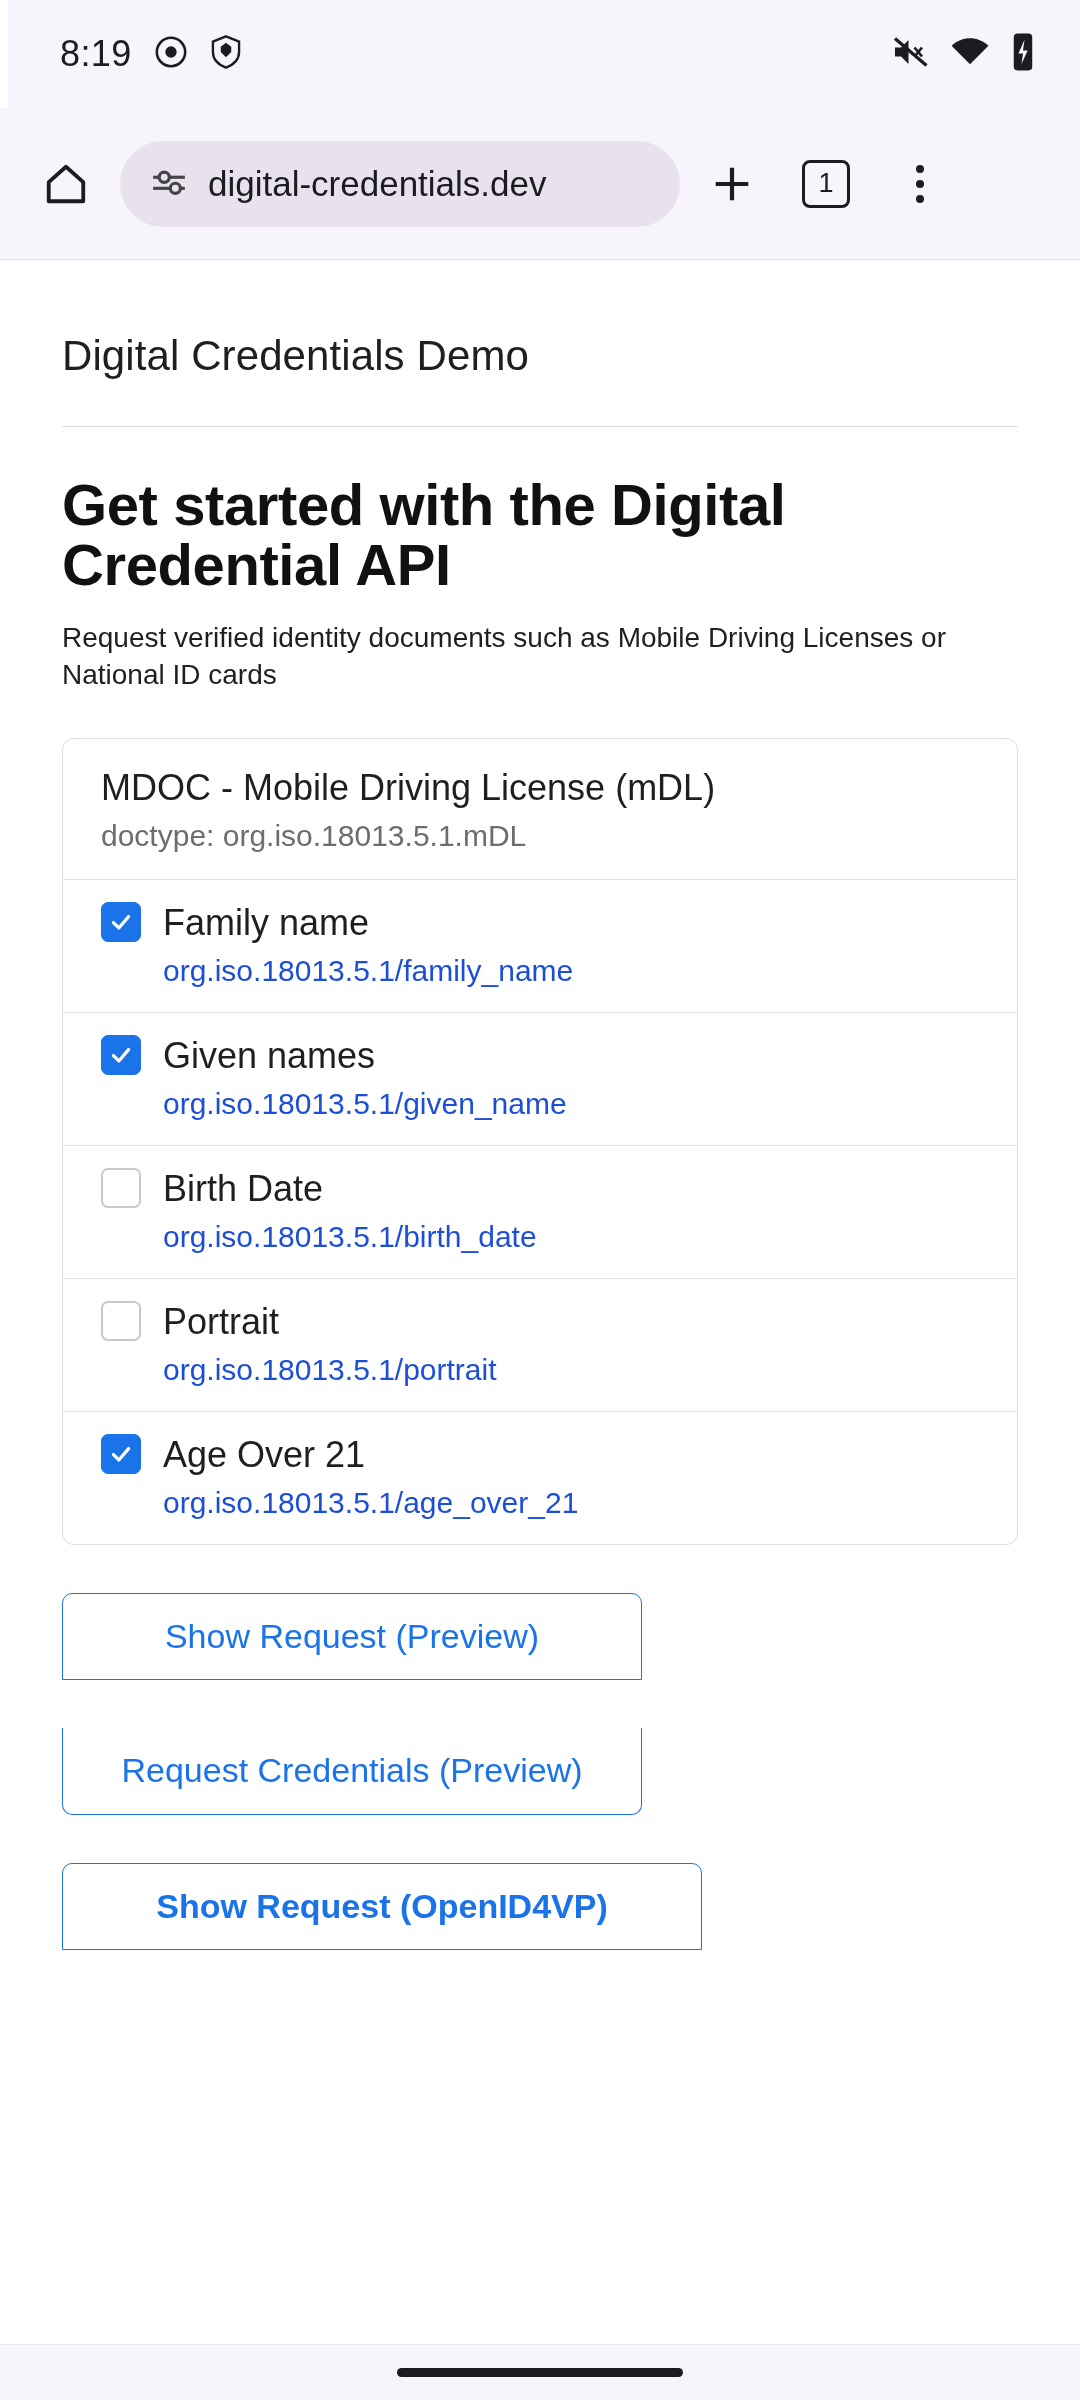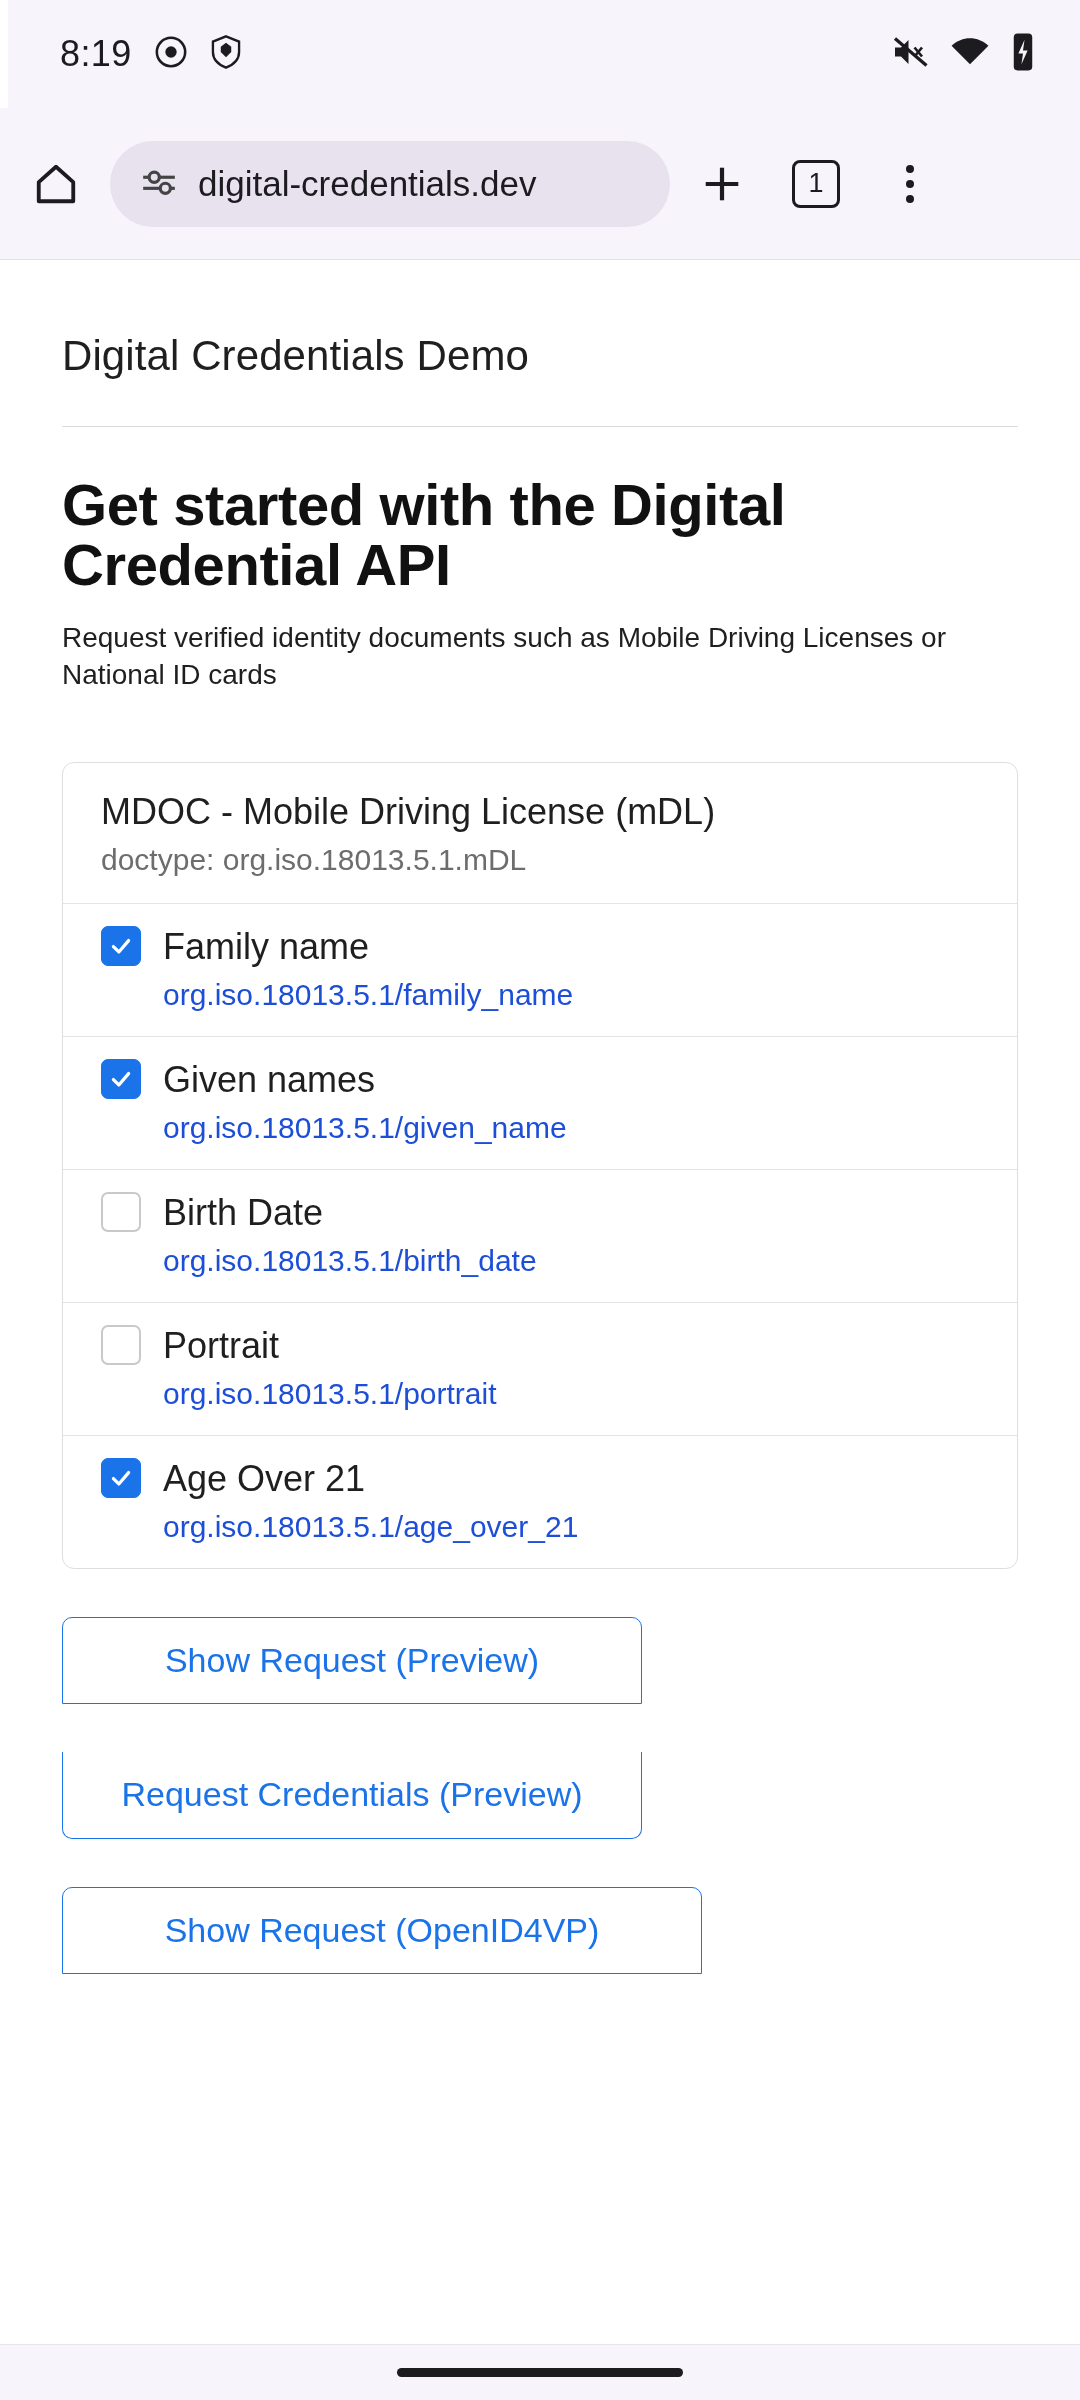--- a/index.html
+++ b/index.html
@@ -25,21 +25,21 @@
   .status-left { display: flex; align-items: center; gap: 22px; }
   .status-clock { font-size: 36px; color: #1c1b1f; letter-spacing: 0.4px; }
   .status-right { display: flex; align-items: center; gap: 20px; }
 
   
   .toolbar {
     height: 152px;
     background: #f7f4fb;
     display: flex;
     align-items: center;
-    padding: 0 36px 0 18px;
+    padding: 0 36px 0 28px;
     gap: 10px;
     border-bottom: 1px solid #e2e0e6;
   }
   .home-btn {
     width: 76px; height: 76px;
     display: flex; align-items: center; justify-content: center;
     flex: 0 0 auto;
   }
   .omnibox {
     flex: 1 1 auto;
@@ -104,21 +104,21 @@
   }
   p.subhead {
     font-size: 28px;
     line-height: 1.31;
     color: #1f1f1f;
     margin-top: 26px;
   }
 
   
   .cred-card {
-    margin-top: 68px;
+    margin-top: 44px;
     border: 1px solid #dedede;
     border-radius: 12px;
     overflow: hidden;
     background: #fff;
   }
   .cred-head {
     padding: 28px 38px 26px 38px;
     border-bottom: 1px solid #e4e4e4;
   }
   .cred-head-title { font-size: 36px; color: #1f1f1f; }
@@ -150,21 +150,21 @@
     background: #ffffff;
     font-size: 34px;
     text-align: center;
     padding: 24px 10px;
     line-height: 1.1;
     margin-top: 48px;
   }
   .btn.first { border-radius: 10px 10px 0 0; }
   .btn.mid { border-top: none; border-radius: 0 0 10px 10px; }
   .btn-wide { width: 580px; }
-  .btn-wide2 { width: 640px; }
+  .btn-wide2 { width: 640px; font-weight: bold; }
   .btn-group2 { margin-top: 32px; }
   .btn.solo { border-radius: 10px 10px 0 0; }
 
   
   .navbar {
     position: absolute;
     left: 0; right: 0; bottom: 0;
     height: 56px;
     background: #f7f4fb;
     display: flex; align-items: center; justify-content: center;

